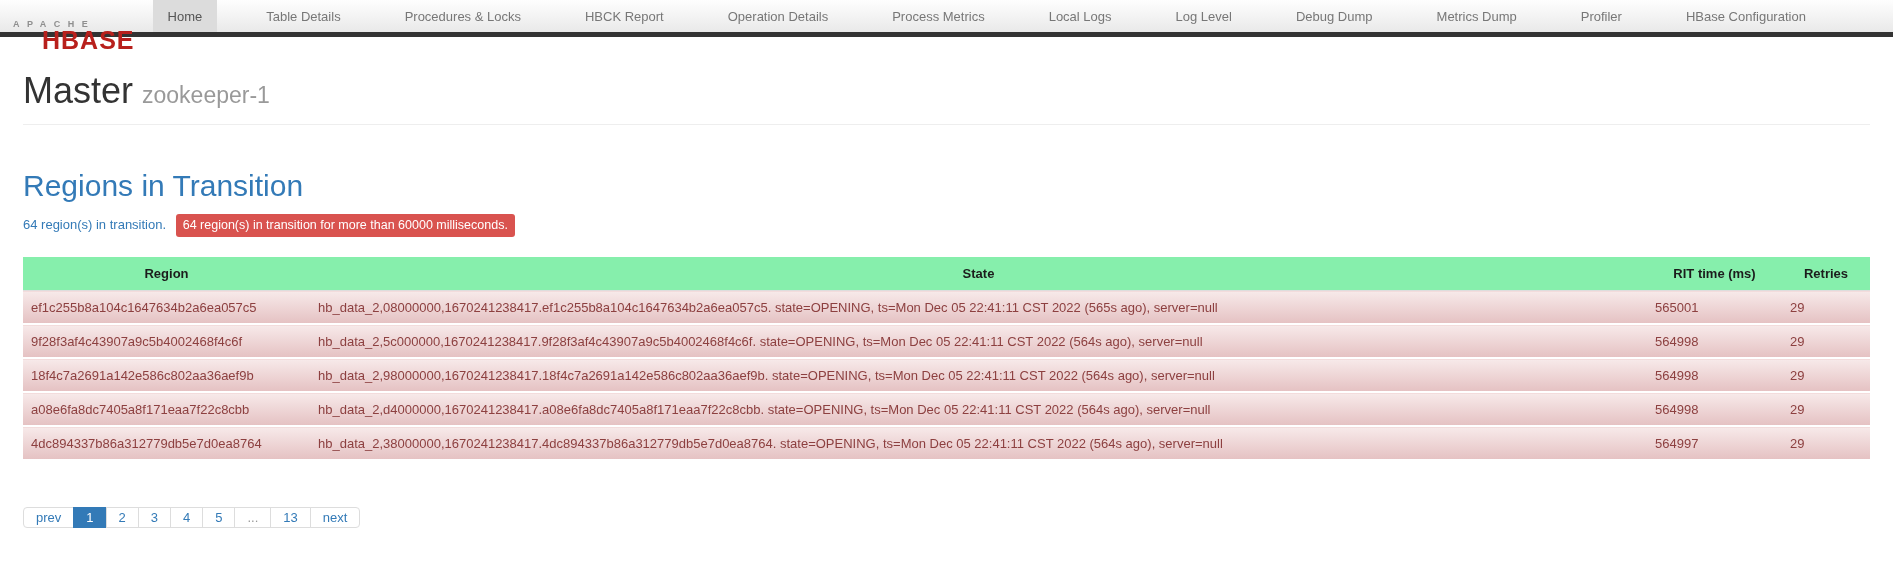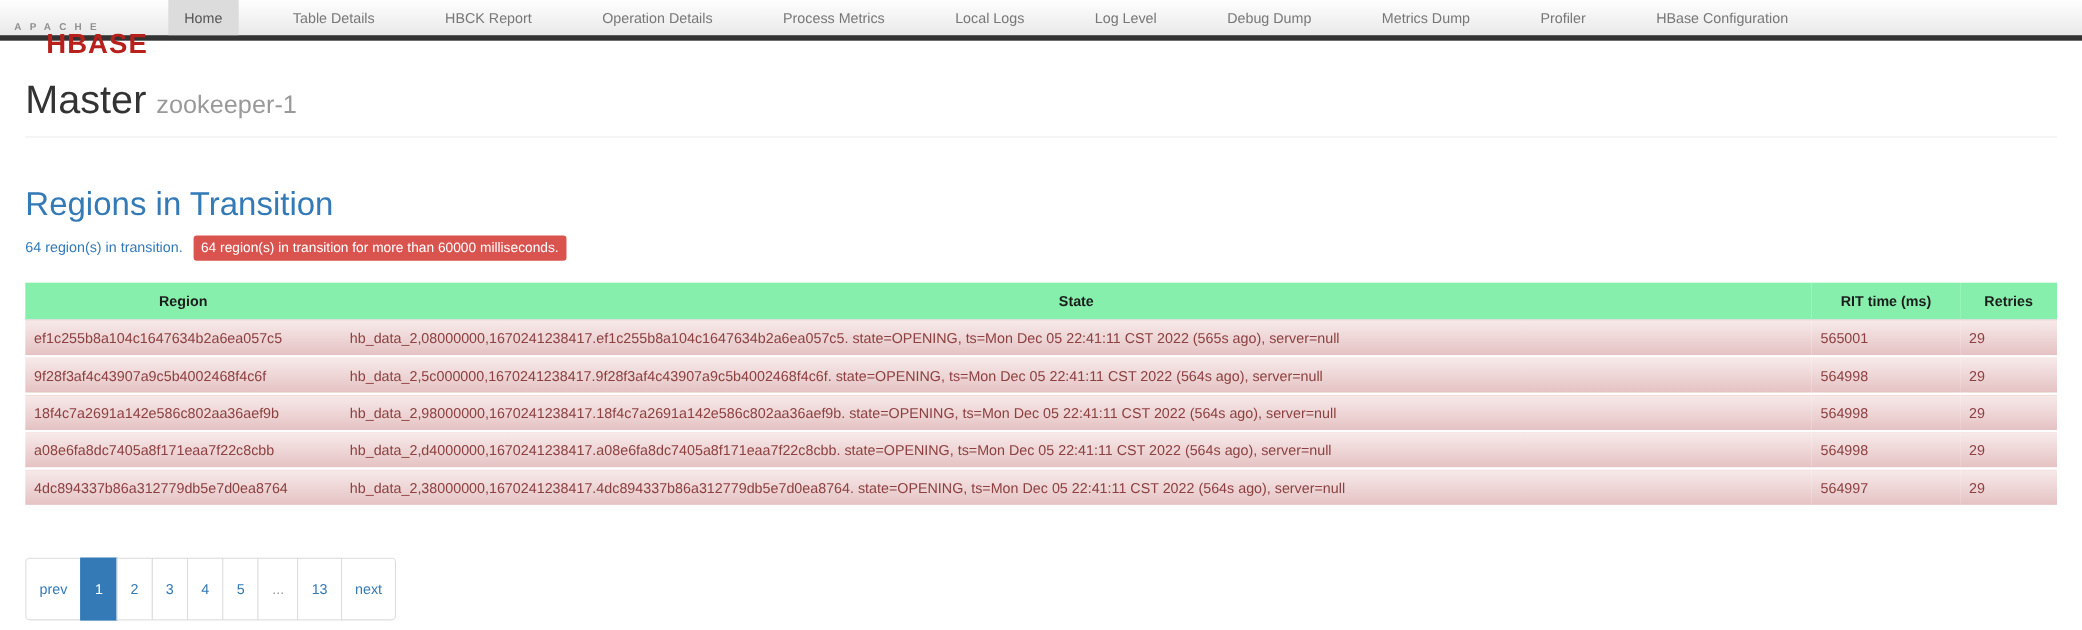--- a/index.html
+++ b/index.html
@@ -118,21 +118,21 @@
   }
 
   
   .pagination {
     display: inline-flex;
     list-style: none;
     margin-top: 46px;
     margin-bottom: 16px;
   }
   .pagination li {
-    padding: 20px 12px;
+    padding: 2px 12px;
     border: 1px solid #ddd;
     margin-left: -1px;
     font-size: 13px;
     color: #337ab7;
     background: #fff;
     cursor: pointer;
   }
   .pagination li:first-child { border-radius: 4px 0 0 4px; margin-left: 0; }
   .pagination li:last-child  { border-radius: 0 4px 4px 0; }
   .pagination li.active { background: #337ab7; border-color: #337ab7; color: #fff; }
@@ -142,20 +142,21 @@
 <body>
 
 <nav class="navbar">
   <div class="brand">
     <span class="brand-top">APACHE</span>
     <span class="brand-main">HBASE</span>
   </div>
   <ul class="nav">
     <li class="active">Home</li>
     <li>Table Details</li>
+    <li>Procedures &amp; Locks</li>
     <li>HBCK Report</li>
     <li>Operation Details</li>
     <li>Process Metrics</li>
     <li>Local Logs</li>
     <li>Log Level</li>
     <li>Debug Dump</li>
     <li>Metrics Dump</li>
     <li>Profiler</li>
     <li>HBase Configuration</li>
   </ul>

